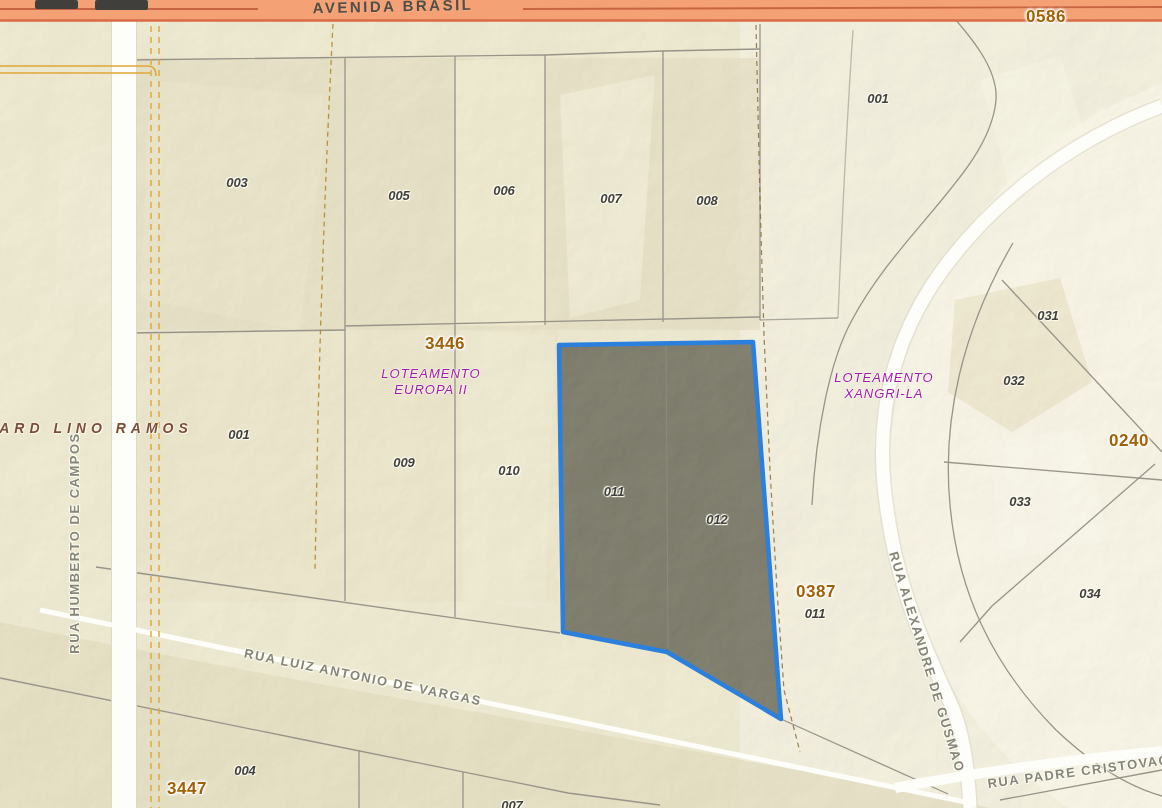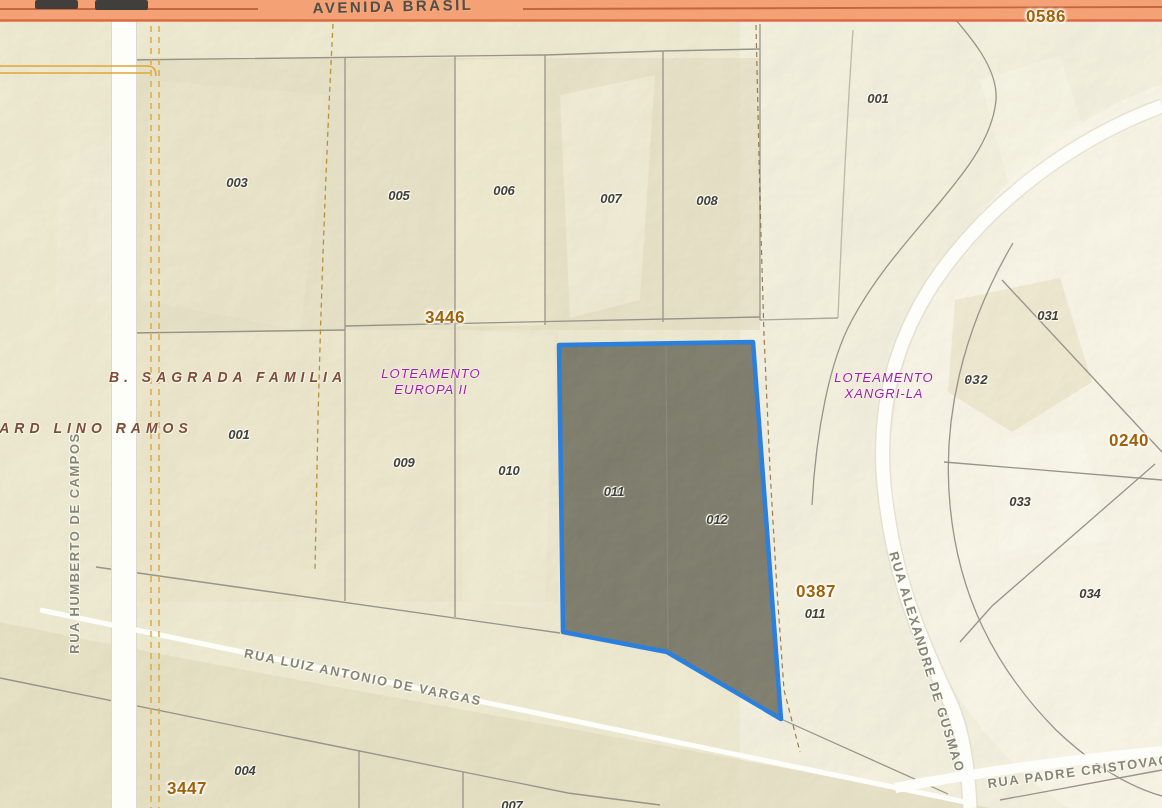--- a/index.html
+++ b/index.html
@@ -121,46 +121,45 @@
     <polygon points="559,345 753,342 781,719 667,652 563,632" fill="none" stroke="#2b7fdd" stroke-width="4.5" stroke-linejoin="round"></polygon>
   </g>
 </svg>
 
 <div class="lbl avenida" style="left:393px;top:6px;transform:translate(-50%,-50%) rotate(-1.2deg);">AVENIDA BRASIL</div>
 <div class="lbl street" style="left:74px;top:543px;transform:translate(-50%,-50%) rotate(-90deg);">RUA HUMBERTO DE CAMPOS</div>
 <div class="lbl street" style="left:363px;top:677px;transform:translate(-50%,-50%) rotate(11.5deg);">RUA LUIZ ANTONIO DE VARGAS</div>
 <div class="lbl street" style="left:927px;top:662px;transform:translate(-50%,-50%) rotate(73deg);">RUA ALEXANDRE DE GUSMAO</div>
 <div class="lbl street" style="left:1090px;top:770px;transform:translate(-50%,-50%) rotate(-7.5deg);">RUA PADRE CRISTOVAO MI</div>
 
-<div class="lbl district" style="left:228px;top:377px;">B. SAGRADA FAMILIA</div>
 <div class="lbl district" style="left:96px;top:428px;">ARD LINO RAMOS</div>
 <div class="lbl lote" style="left:431px;top:373px;">LOTEAMENTO</div>
 <div class="lbl lote" style="left:431px;top:389px;">EUROPA II</div>
 <div class="lbl lote" style="left:884px;top:377px;">LOTEAMENTO</div>
 <div class="lbl lote" style="left:884px;top:393px;">XANGRI-LA</div>
 
 <div class="lbl block-num" style="left:1046px;top:17px;">0586</div>
-<div class="lbl block-num" style="left:445px;top:318px;">3446</div>
+<div class="lbl block-num" style="left:445px;top:344px;">3446</div>
 <div class="lbl block-num" style="left:1129px;top:441px;">0240</div>
 <div class="lbl block-num" style="left:816px;top:592px;">0387</div>
 <div class="lbl block-num" style="left:187px;top:789px;">3447</div>
 
 <div class="lbl parcel-num" style="left:237px;top:182px;">003</div>
 <div class="lbl parcel-num" style="left:399px;top:195px;">005</div>
 <div class="lbl parcel-num" style="left:504px;top:190px;">006</div>
 <div class="lbl parcel-num" style="left:611px;top:198px;">007</div>
 <div class="lbl parcel-num" style="left:707px;top:200px;">008</div>
 <div class="lbl parcel-num" style="left:239px;top:434px;">001</div>
 <div class="lbl parcel-num" style="left:404px;top:462px;">009</div>
 <div class="lbl parcel-num" style="left:509px;top:470px;">010</div>
 <div class="lbl parcel-num" style="left:614px;top:491px;">011</div>
 <div class="lbl parcel-num" style="left:717px;top:519px;">012</div>
 <div class="lbl parcel-num" style="left:878px;top:98px;">001</div>
 <div class="lbl parcel-num" style="left:1048px;top:290px;margin-top:25px;">031</div>
-<div class="lbl parcel-num" style="left:976px;top:380px;font-family:Liberation Mono, monospace;">032</div>
+<div class="lbl parcel-num" style="left:1014px;top:380px;">032</div>
 <div class="lbl parcel-num" style="left:1020px;top:501px;">033</div>
 <div class="lbl parcel-num" style="left:1090px;top:593px;">034</div>
 <div class="lbl parcel-num" style="left:815px;top:613px;">011</div>
 <div class="lbl parcel-num" style="left:245px;top:770px;">004</div>
 <div class="lbl parcel-num" style="left:412px;top:796px;margin-top:31px;">014</div>
 <div class="lbl parcel-num" style="left:512px;top:805px;">007</div>
 
 </div>
 
 </body></html>

